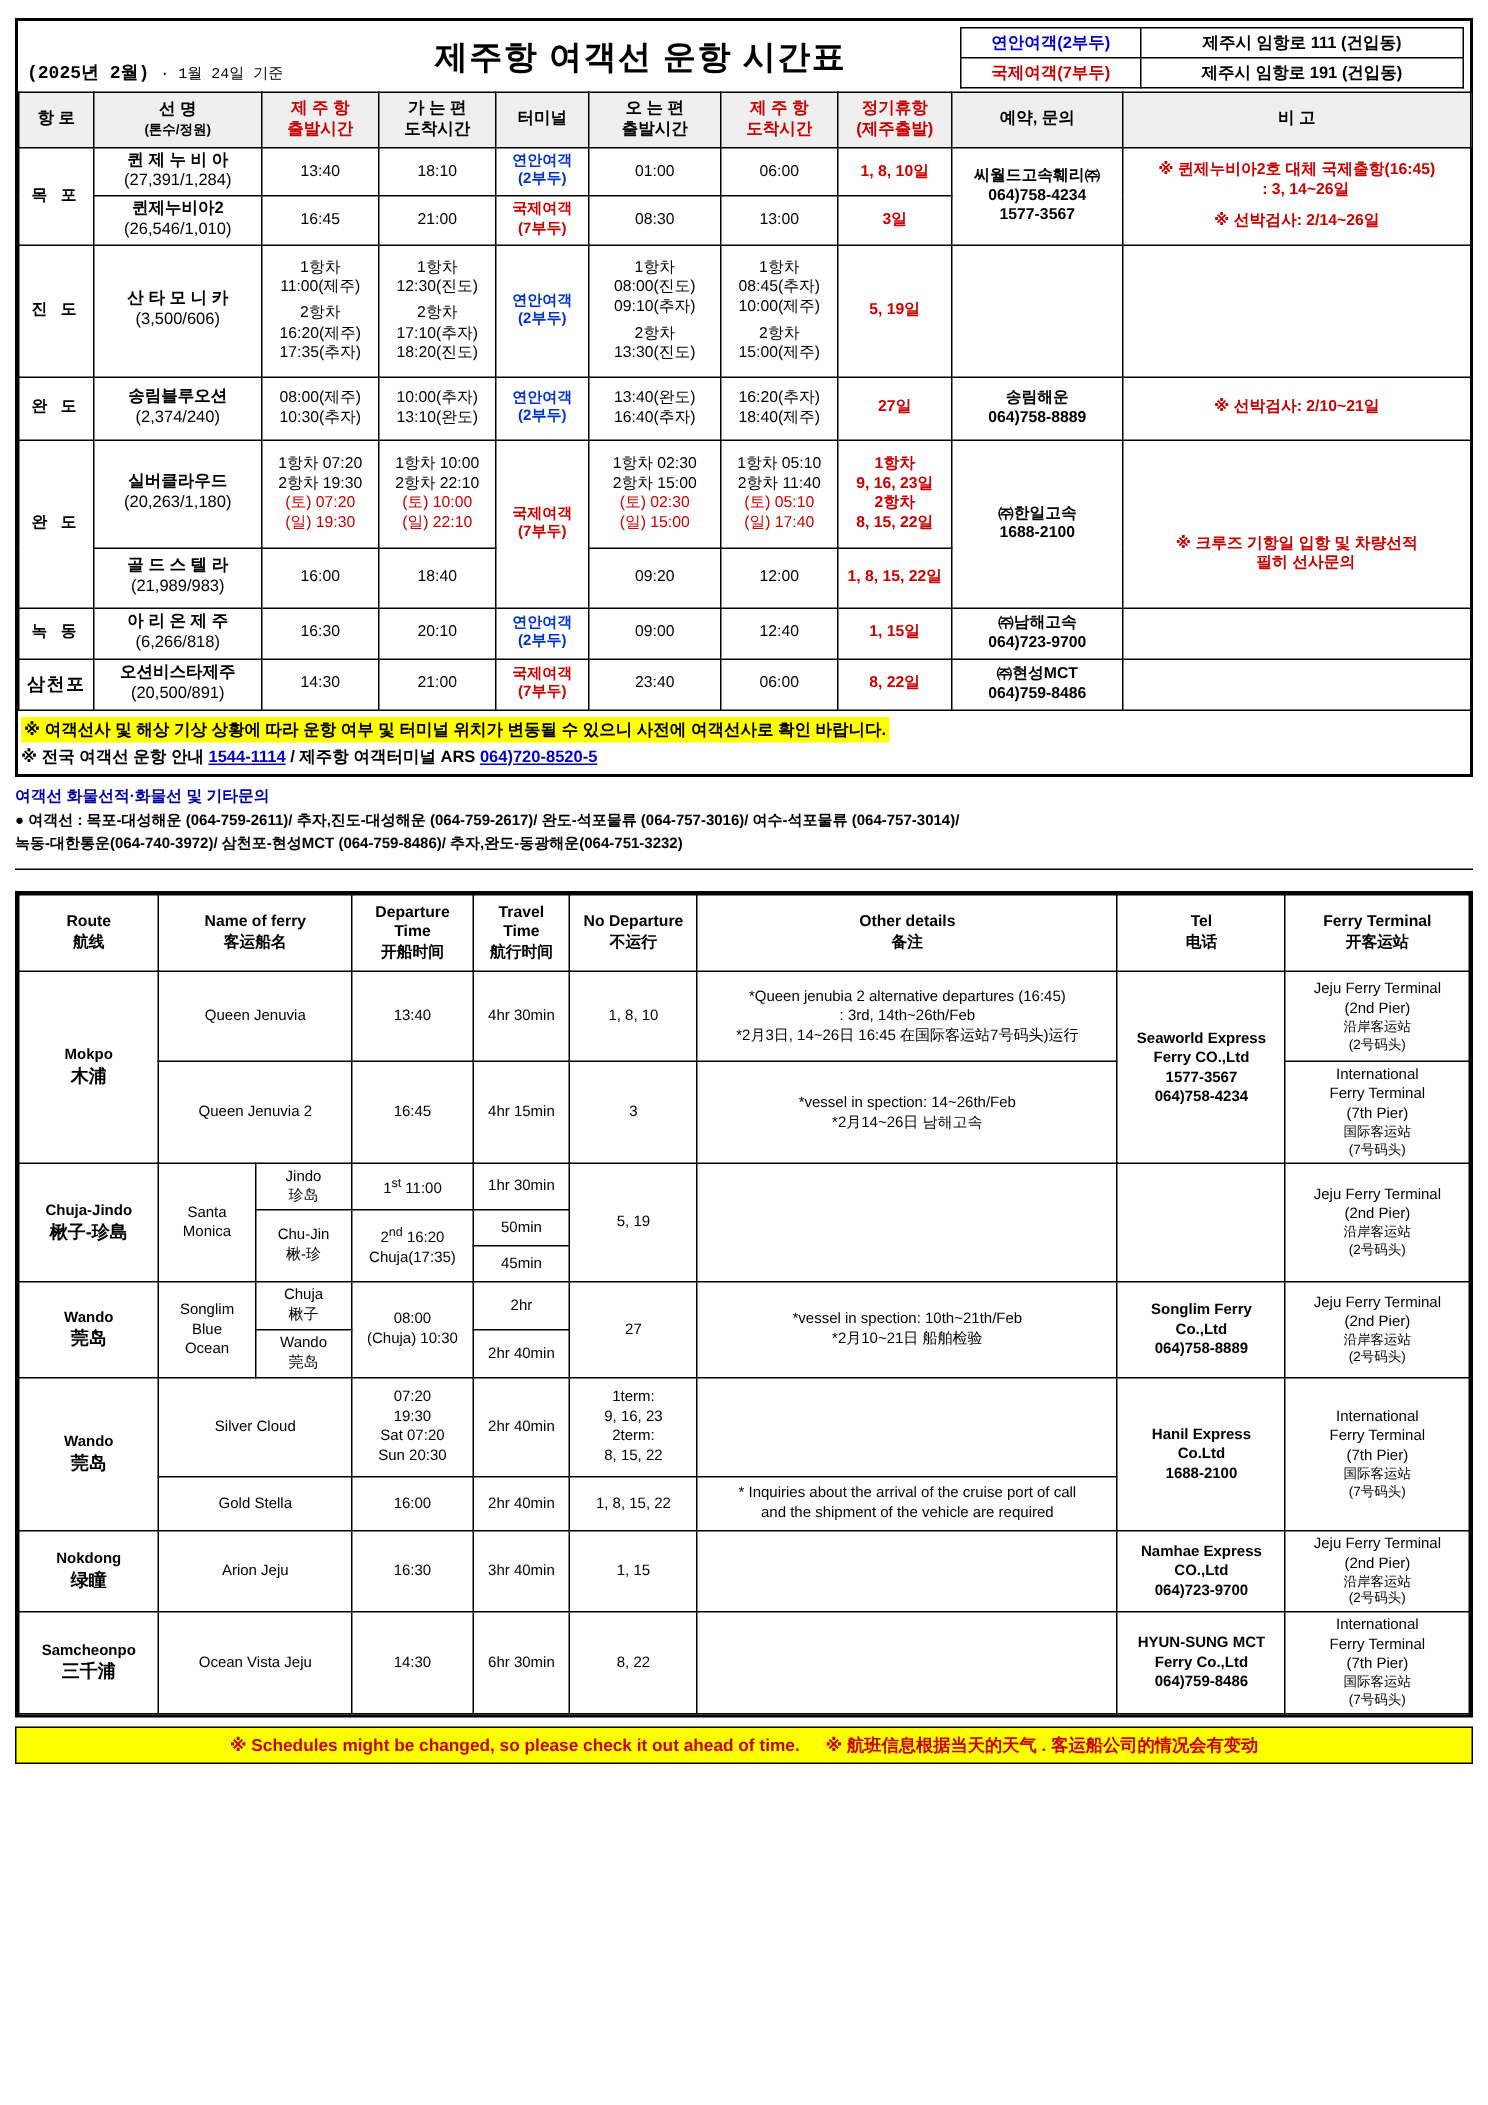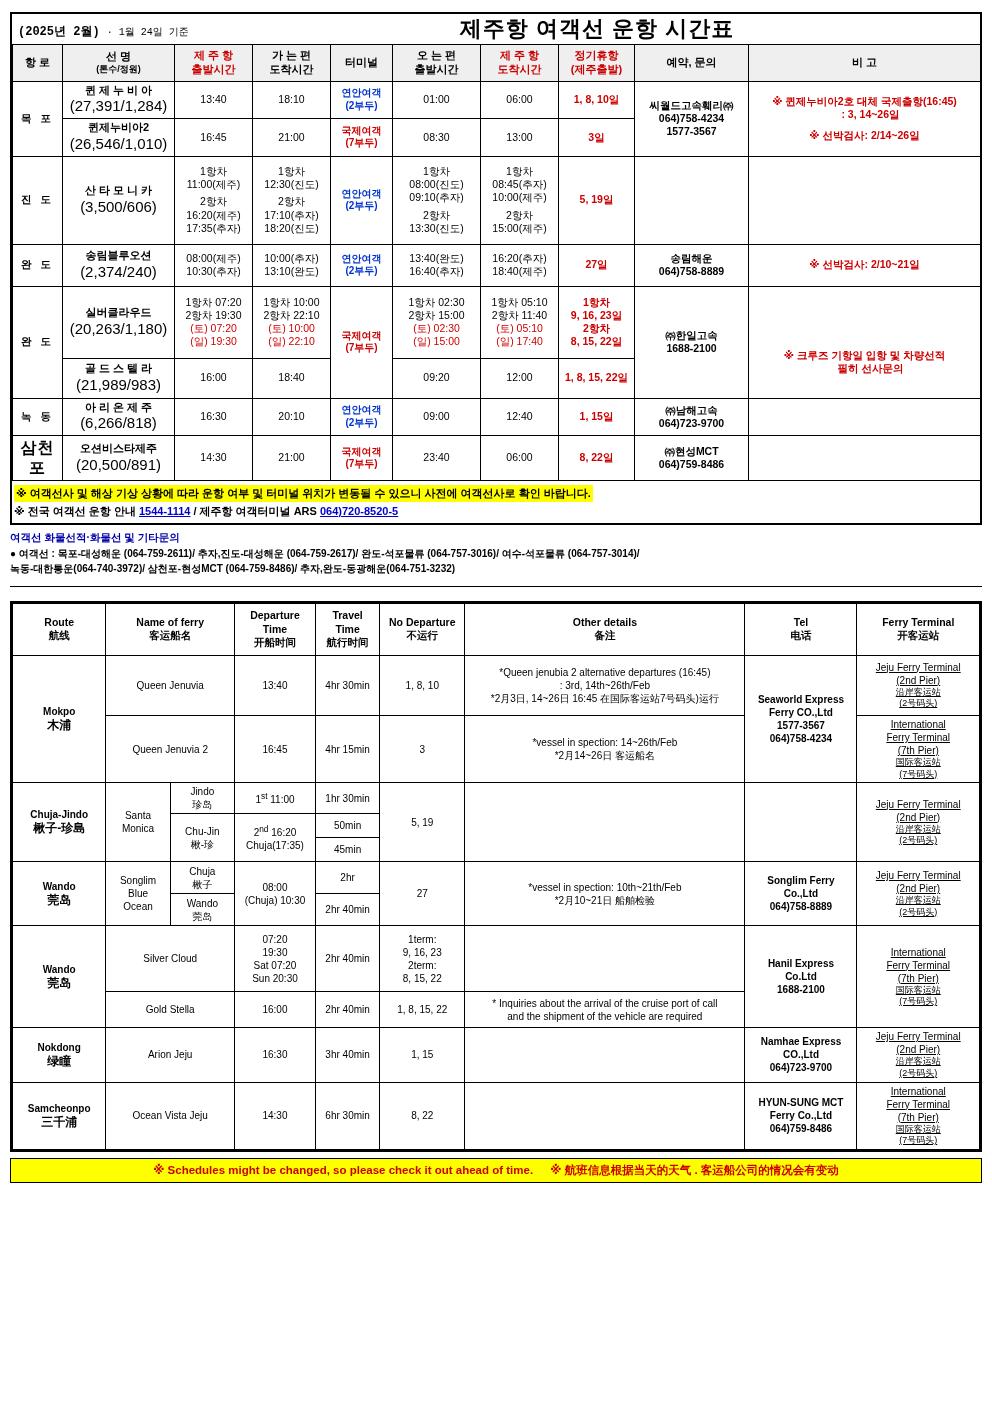--- a/index.html
+++ b/index.html
@@ -40,21 +40,21 @@
     text-align: center;
     vertical-align: middle;
     line-height: 1.25;
   }
   table.main thead td { background: #efefef; font-weight: bold; font-size: 11px; padding: 4px 2px; }
   .col-red { color: #cc0000; }
   .cellbold { font-weight: bold; }
   .small9 { font-size: 9px; }
   .route-cell { font-weight: bold; font-size: 13px; letter-spacing: 3px; }
   .ship-name { font-weight: bold; font-size: 11px; }
-  .ship-ton { font-size: 15px; }
+  .ship-ton { font-size: 11px; }
   .note-cell { text-align: left; padding-left: 6px; font-size: 10px; color:#cc0000; font-weight:bold; }
 
   .terminal-blue { color:#0033cc; font-weight:bold; font-size:10px; }
   .terminal-red { color:#cc0000; font-weight:bold; font-size:10px; }
 
   
   .notice { width: 972px; margin: 0 auto; padding: 4px 2px 2px 2px; }
   .hl { background:#ffff00; font-weight: bold; color:#000; font-size: 11px; display:inline-block; padding:1px 2px; }
   .notice-line { font-size: 11px; font-weight: bold; margin: 2px 0; }
   .lnk { color:#0000cc; text-decoration: underline; }
@@ -76,40 +76,54 @@
   .bot-head-right { flex: 0 0 230px; }
 
   table.eng { width: 100%; border-collapse: collapse; table-layout: fixed; }
   table.eng td { border: 1px solid #000; padding: 2px 2px; font-size: 10px; text-align:center; vertical-align: middle; line-height:1.3; }
   table.eng thead td { font-weight: bold; font-size: 10.5px; padding: 5px 2px; }
   .eng-route { font-weight: bold; font-size: 13px; }
   .eng-route .cn { font-size: 12px; }
   .eng-ship { font-size: 11px; }
   .eng-note { font-size: 9.5px; }
   .eng-tel { font-weight: bold; font-size: 10.5px; }
-  .eng-term { font-size: 9.5px; text-decoration: underline; }
+  .eng-term { font-size: 9.5px; }
   .eng-term .cn { font-size: 9px; }
 
   .footer-bar { width: 972px; margin: 0 auto 8px auto; border: 1px solid #000; background:#ffff00; text-align:center; padding: 4px; font-weight: bold; color:#cc0000; font-size: 11.5px; }
   .footer-bar .cn { color:#cc0000; }
 </style>
 </head>
 <body>
 
 <div class="page">
 
   <div class="top-wrap">
 
     <div class="top-head">
       <div class="top-head-left">
         <div class="date-line"><span>(2025년 2월)</span>
           <span class="small">· 1월 24일 기준</span></div>
       </div>
       <div class="top-head-mid">
         <div class="doc-title">제주항 여객선 운항 시간표</div>
+      </div>
+      <div class="top-head-right">
+        <table class="hdr-table">
+          <tbody>
+              <tr>
+            <td style="width:120px;" class="blue">연안여객(2부두)</td>
+            <td class="addr">제주시 임항로 111 (건입동)</td>
+          </tr>
+          <tr>
+            <td style="width:120px;" class="red">국제여객(7부두)</td>
+            <td class="addr">제주시 임항로 191 (건입동)</td>
+          </tr>
+        </tbody>
+          </table>
       </div>
     </div>
 
     <table class="main">
       <colgroup>
         <col style="width:50px">
           <col style="width:112px">
           <col style="width:78px">
           <col style="width:78px">
         <col style="width:62px">
@@ -351,21 +365,21 @@
           <td>12:40</td>
           <td class="col-red cellbold">1, 15일</td>
           <td>
             <div class="cellbold">㈜남해고속</div>
             <div class="cellbold">064)723-9700</div>
           </td>
           <td></td>
         </tr>
 
         <tr style="height:34px;">
-          <td class="route-cell" style="font-size:16px;letter-spacing:1px;">삼천포</td>
+          <td class="route-cell" style="font-size:12px;letter-spacing:1px;">삼천포</td>
           <td>
             <div class="ship-name">오션비스타제주</div>
             <div class="ship-ton">(20,500/891)</div>
           </td>
           <td>14:30</td>
           <td>21:00</td>
           <td>
             <div class="terminal-red">국제여객</div>
             <div class="terminal-red">(7부두)</div>
           </td>
@@ -479,21 +493,21 @@
             <div class="cn">(2号码头)</div>
           </td>
         </tr>
         <tr style="height:60px;">
           <td colspan="2" class="eng-ship">Queen Jenuvia 2</td>
           <td>16:45</td>
           <td>4hr 15min</td>
           <td>3</td>
           <td class="eng-note">
             <div>*vessel in spection: 14~26th/Feb</div>
-            <div>*2月14~26日 客运船名</div>
+            <div>*2月14~26日 남해고속</div>
           </td>
           <td class="eng-term">
             <div>International</div>
             <div>Ferry Terminal</div>
             <div>(7th Pier)</div>
             <div class="cn">国际客运站</div>
             <div class="cn">(7号码头)</div>
           </td>
         </tr>
 

